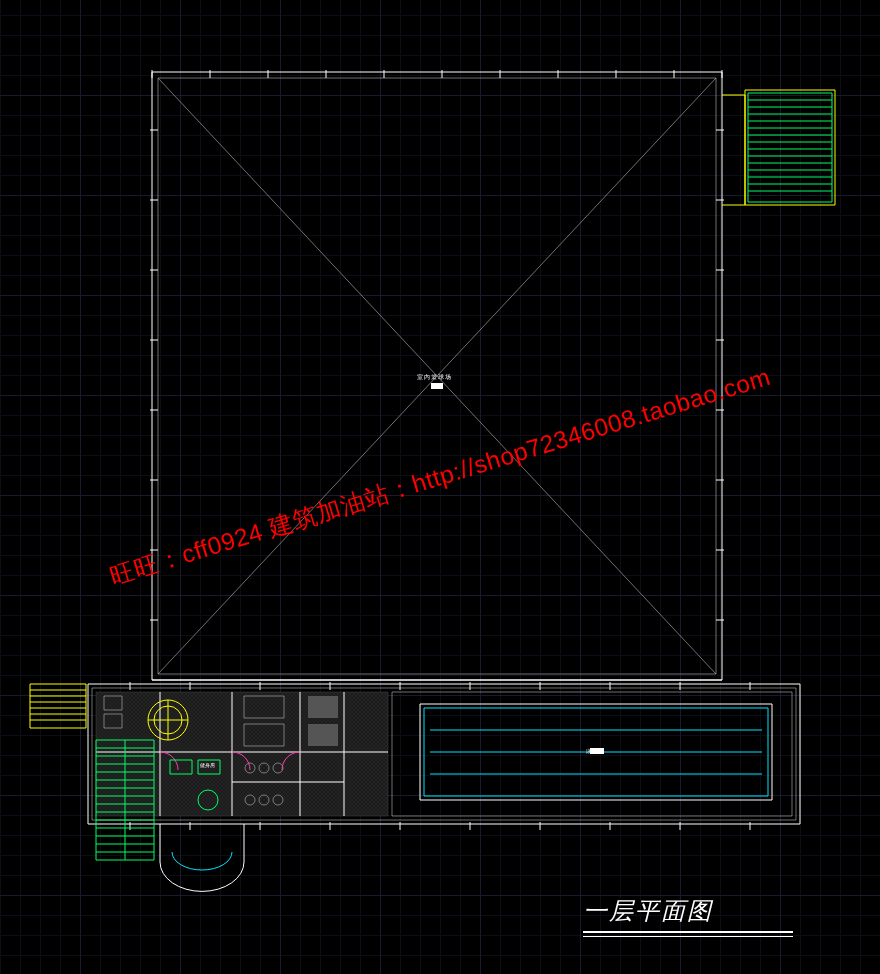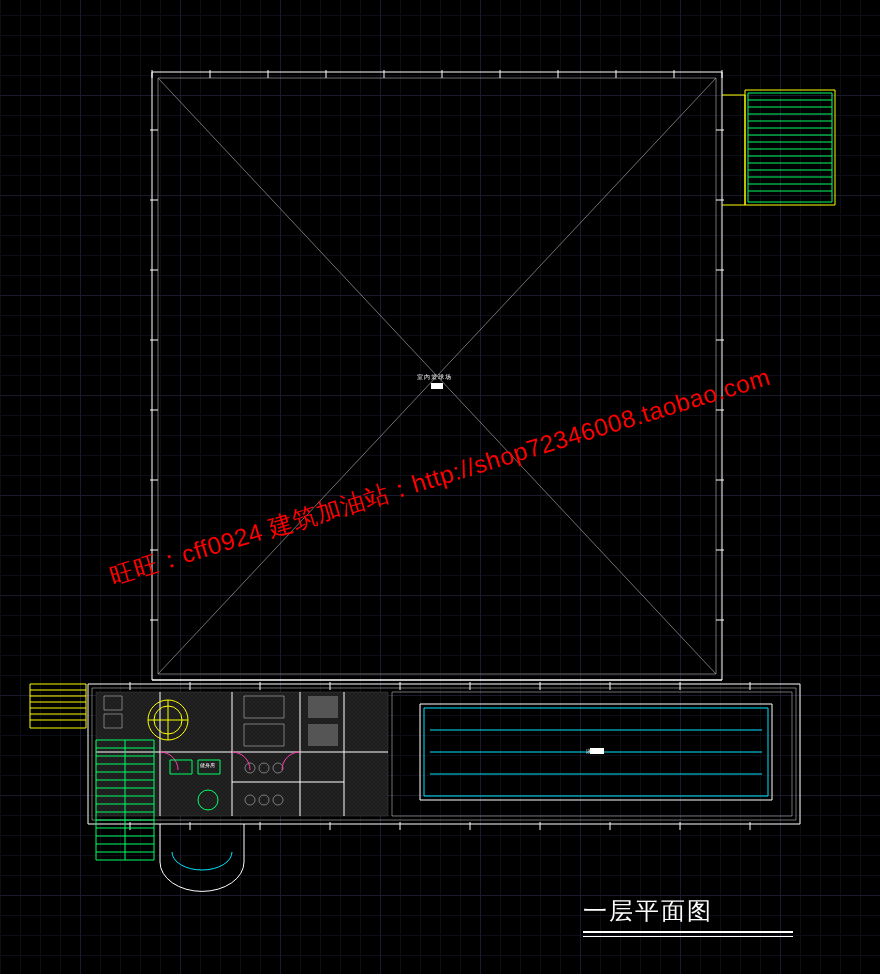--- a/index.html
+++ b/index.html
@@ -101,20 +101,21 @@
     width: 12px;
     height: 6px;
     background: #fff;
   }
   
   .title-wrap {
     position: absolute;
     left: 583px;
     top: 895px;
     width: 210px;
+    font-style: italic;
   }
   .title-text {
     color: #fff;
     font-size: 24px;
     letter-spacing: 2px;
   }
   .title-underline {
     height: 2px;
     background: #fff;
     margin-top: 4px;

